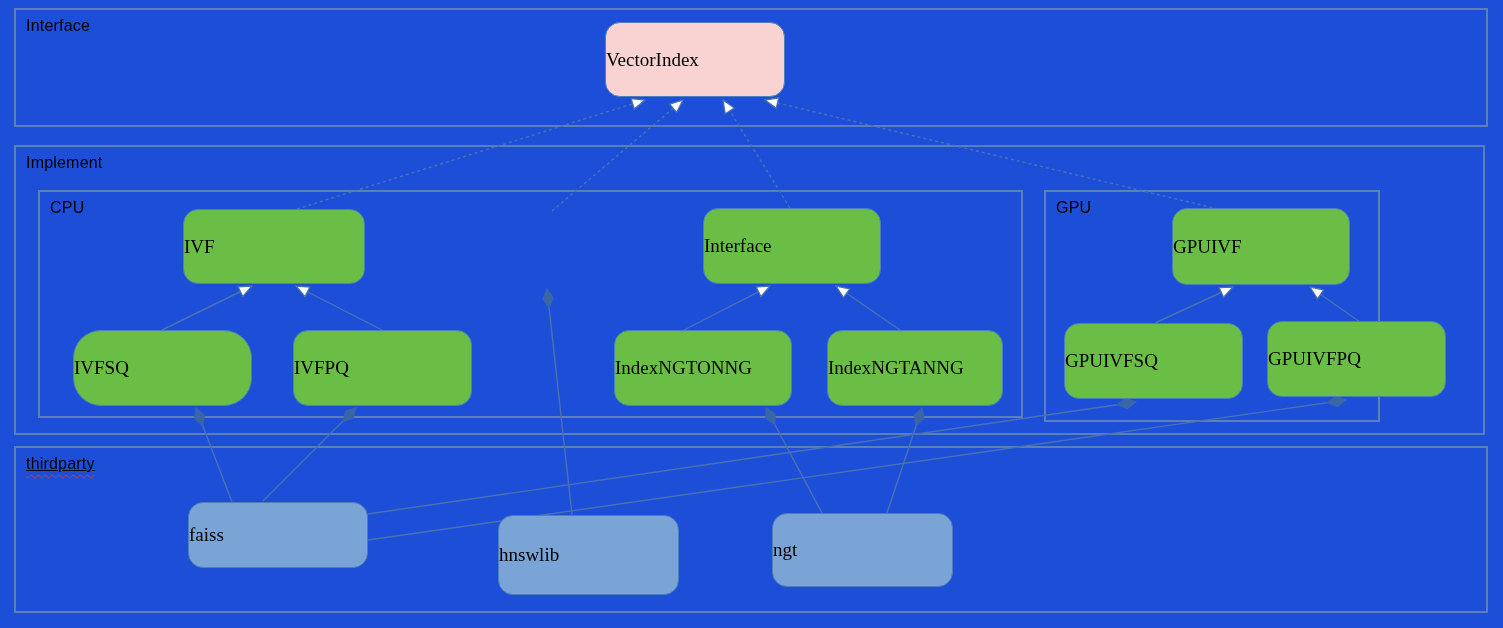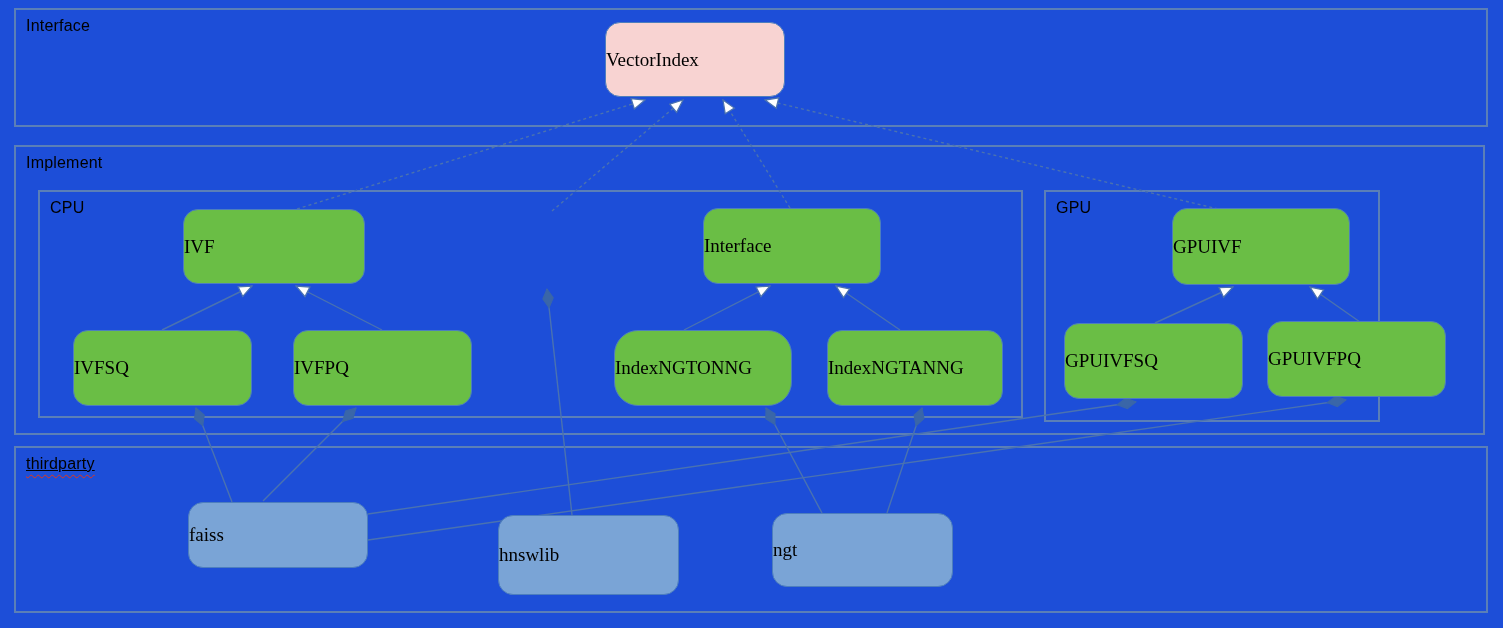--- a/index.html
+++ b/index.html
@@ -78,29 +78,29 @@
 
   <div class="node green" style="left:183px;top:209px;width:182px;height:75px;">
     <span>IVF</span>
   </div>
 
 
   <div class="node green" style="left:703px;top:208px;width:178px;height:76px;">
     <span>Interface</span>
   </div>
 
-  <div class="node green" style="left:73px;top:330px;width:179px;height:76px;">
+  <div class="node green" style="left:73px;top:330px;width:179px;height:76px;border-radius:28px;">
     <span>IVFSQ</span>
   </div>
 
   <div class="node green" style="left:293px;top:330px;width:179px;height:76px;">
     <span>IVFPQ</span>
   </div>
 
-  <div class="node green" style="left:614px;top:330px;width:178px;height:76px;border-radius:24px;">
+  <div class="node green" style="left:614px;top:330px;width:178px;height:76px;">
     <span>IndexNGTONNG</span>
   </div>
 
   <div class="node green" style="left:827px;top:330px;width:176px;height:76px;">
     <span>IndexNGTANNG</span>
   </div>
 
   <div class="node green" style="left:1172px;top:208px;width:178px;height:77px;">
     <span>GPUIVF</span>
   </div>

